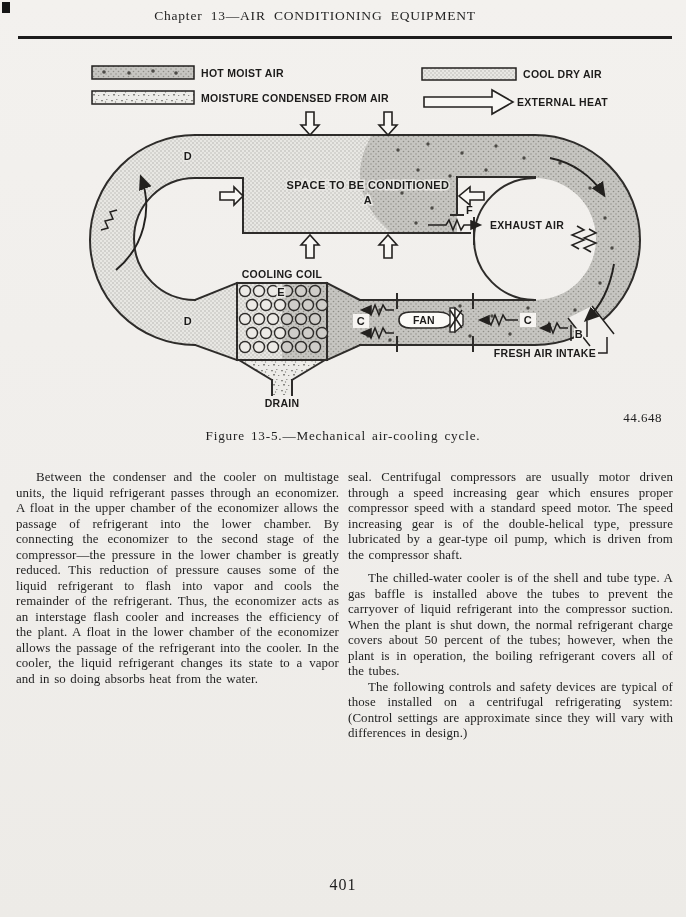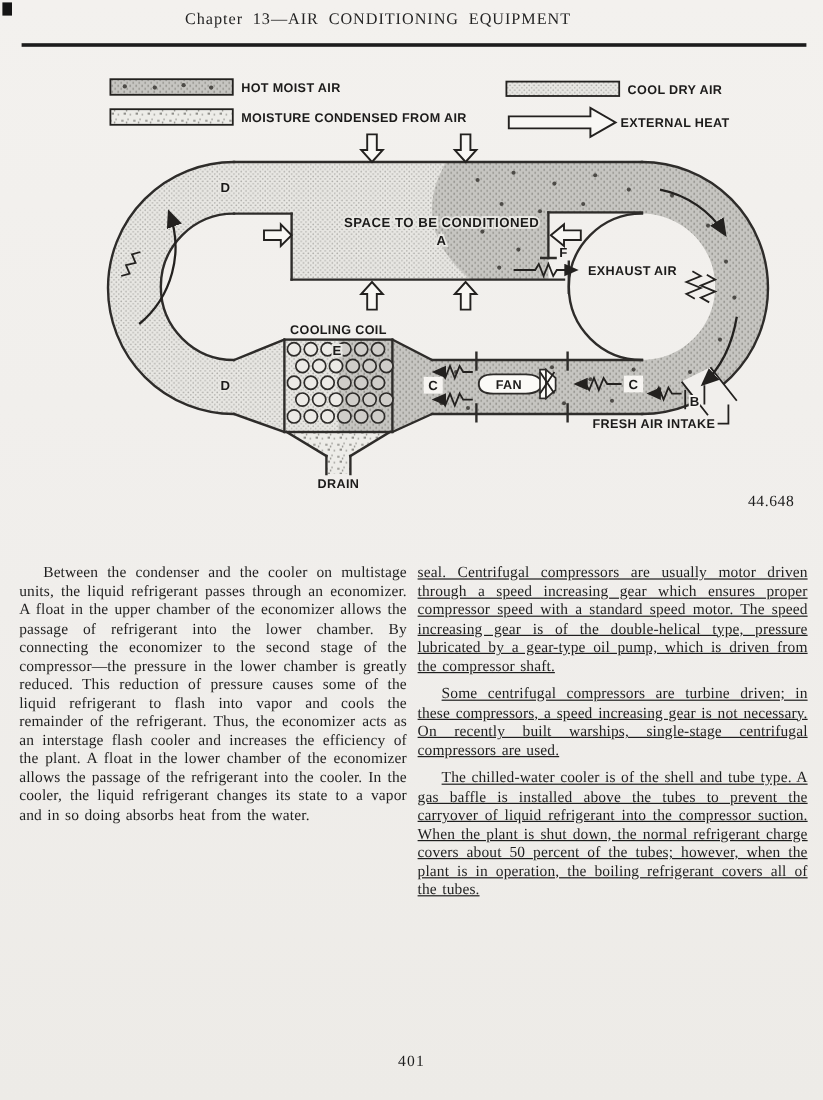--- a/index.html
+++ b/index.html
@@ -16,25 +16,25 @@
   }
   .rule{position:absolute;top:36px;left:18px;width:654px;height:2.5px;background:#1c1c1c;}
   .corner-mark{position:absolute;top:2px;left:2px;width:8px;height:11px;background:#151515;}
   .fig-svg{position:absolute;left:0;top:58px;width:686px;height:360px;}
   .refnum{position:absolute;top:410px;right:24px;font-size:13px;letter-spacing:.5px;}
   .caption{position:absolute;top:428px;left:0;width:686px;text-align:center;
     font-size:13.2px;letter-spacing:.8px;word-spacing:2px;}
   .col{position:absolute;top:470px;font-size:12.9px;line-height:15.5px;
     text-align:justify;letter-spacing:.1px;word-spacing:1.2px;color:#1f1f1f;}
   .col-left{left:16px;width:323px;}
-  .col-right{left:348px;width:325px;text-decoration:underline;}
+  .col-right{left:348px;width:325px;}
   .col p{margin:0;}
   .col p.ind{text-indent:20px;}
   .col p.gap{margin-top:8px;}
-  .pgnum{position:absolute;top:876px;left:0;width:686px;text-align:center;font-size:13px;letter-spacing:1px;}
+  .pgnum{position:absolute;top:876px;left:0;width:686px;text-align:center;font-size:16px;letter-spacing:1px;}
   
   .dlab{font-family:"Liberation Sans", sans-serif;font-weight:bold;fill:#1c1b1a;}
   .s10{font-size:10.5px;letter-spacing:.3px;}
   .s11{font-size:11px;letter-spacing:.4px;}
   .halo-cool{paint-order:stroke;stroke:#e8e7e3;stroke-width:3px;}
   .halo-white{paint-order:stroke;stroke:#f6f4f1;stroke-width:3px;}
   .ln{stroke:#2e2c2a;stroke-width:2;fill:none;stroke-linecap:square;}
   .thin{stroke:#23211f;stroke-width:1.5;fill:none;}
   .warr{fill:#f8f7f4;stroke:#23211f;stroke-width:1.6;stroke-linejoin:miter;}
 </style>
@@ -259,25 +259,26 @@
       <rect x="520" y="255" width="16" height="14" fill="#f6f4f1"></rect>
       <text class="dlab s11" x="528" y="266" text-anchor="middle">C</text>
       <text class="dlab s10" x="424" y="266" text-anchor="middle">FAN</text>
       <text class="dlab s11 halo-white" x="579" y="280" text-anchor="middle">B</text>
       <text class="dlab s10" x="596" y="299" text-anchor="end">FRESH AIR INTAKE</text>
       <text class="dlab s10" x="282" y="349" text-anchor="middle">DRAIN</text>
     </g>
   </svg>
 
   <div class="refnum">44.648</div>
+  <div class="caption">Figure 13-5.—Mechanical air-cooling cycle.</div>
 
   <div class="col col-left">
     <p class="ind">Between the condenser and the cooler on multistage units, the liquid refrigerant passes through an economizer. A float in the upper chamber of the economizer allows the passage of refrigerant into the lower chamber. By connecting the economizer to the second stage of the compressor—the pressure in the lower chamber is greatly reduced. This reduction of pressure causes some of the liquid refrigerant to flash into vapor and cools the remainder of the refrigerant. Thus, the economizer acts as an interstage flash cooler and increases the efficiency of the plant. A float in the lower chamber of the economizer allows the passage of the refrigerant into the cooler. In the cooler, the liquid refrigerant changes its state to a vapor and in so doing absorbs heat from the water.</p>
   </div>
 
   <div class="col col-right">
     <p>seal. Centrifugal compressors are usually motor driven through a speed increasing gear which ensures proper compressor speed with a standard speed motor. The speed increasing gear is of the double-helical type, pressure lubricated by a gear-type oil pump, which is driven from the compressor shaft.</p>
-    <p class="ind gap">Some centrifugal compressors are turbine driven; in these compressors, a speed increasing gear is not necessary. On recently built warships, single-stage centrifugal compressors are used.</p>
     <p class="ind gap">The chilled-water cooler is of the shell and tube type. A gas baffle is installed above the tubes to prevent the carryover of liquid refrigerant into the compressor suction. When the plant is shut down, the normal refrigerant charge covers about 50 percent of the tubes; however, when the plant is in operation, the boiling refrigerant covers all of the tubes.</p>
+    <p class="ind">The following controls and safety devices are typical of those installed on a centrifugal refrigerating system: (Control settings are approximate since they will vary with differences in design.)</p>
   </div>
 
   <div class="pgnum">401</div>
 </div>
 
 </body></html>

